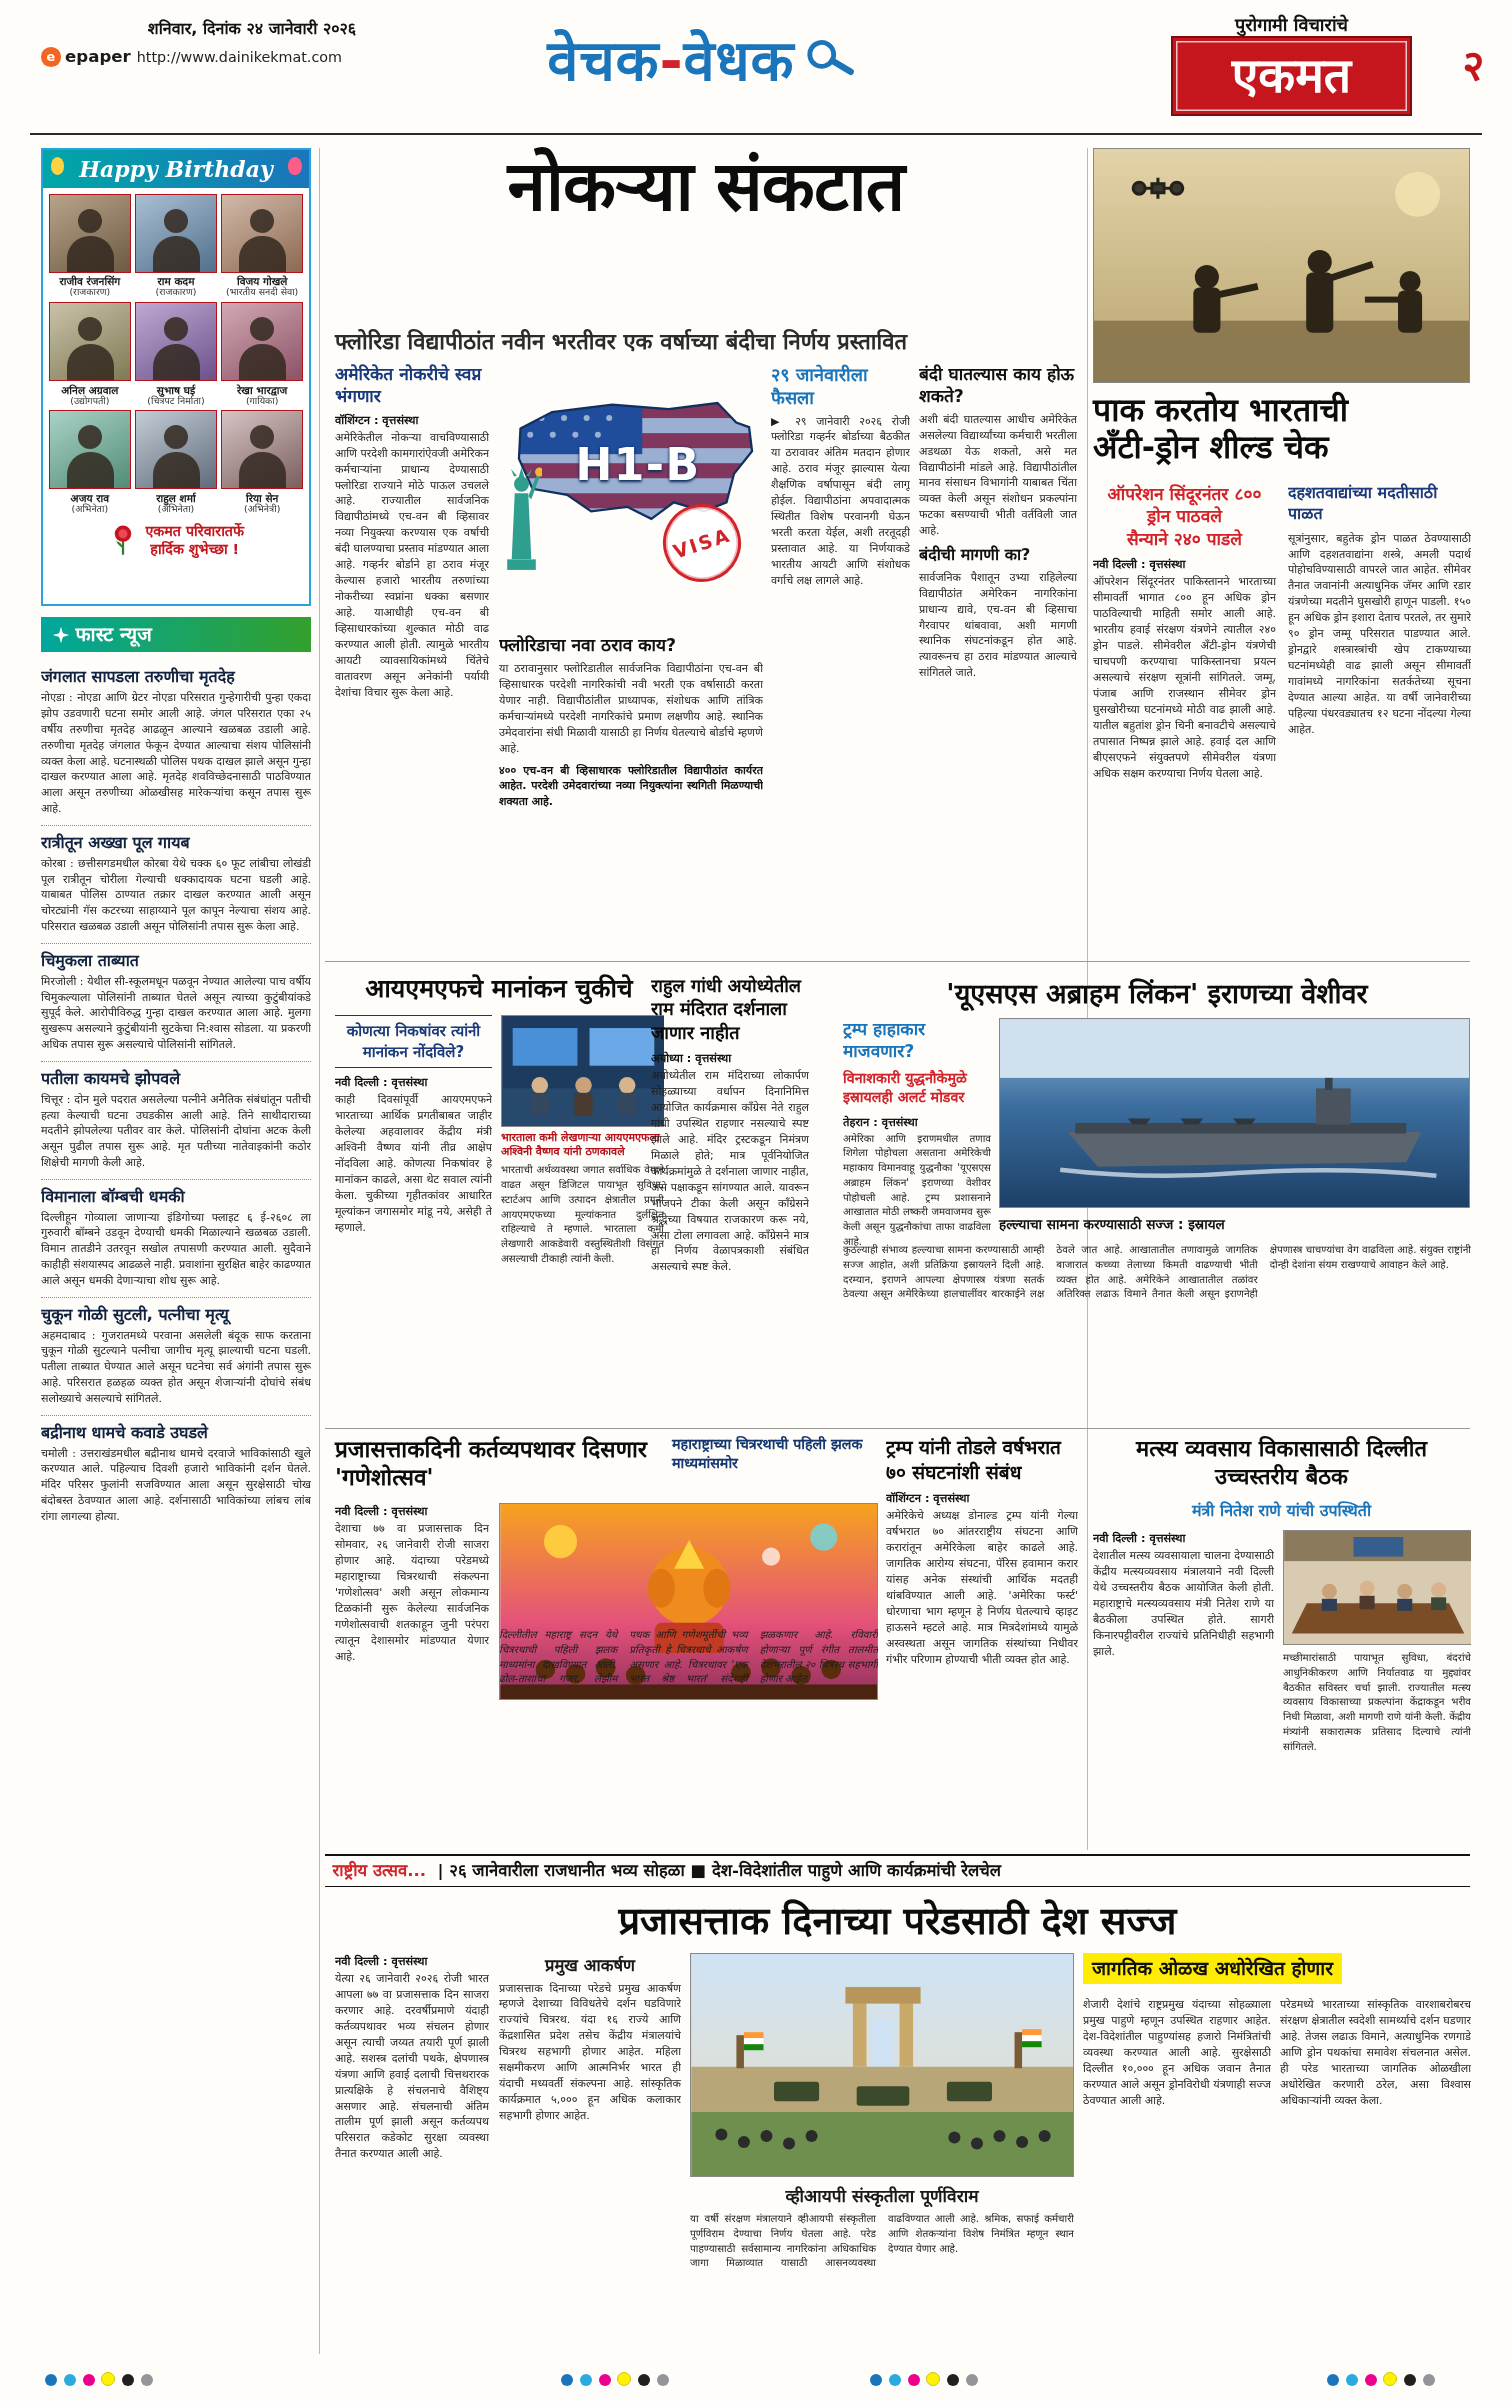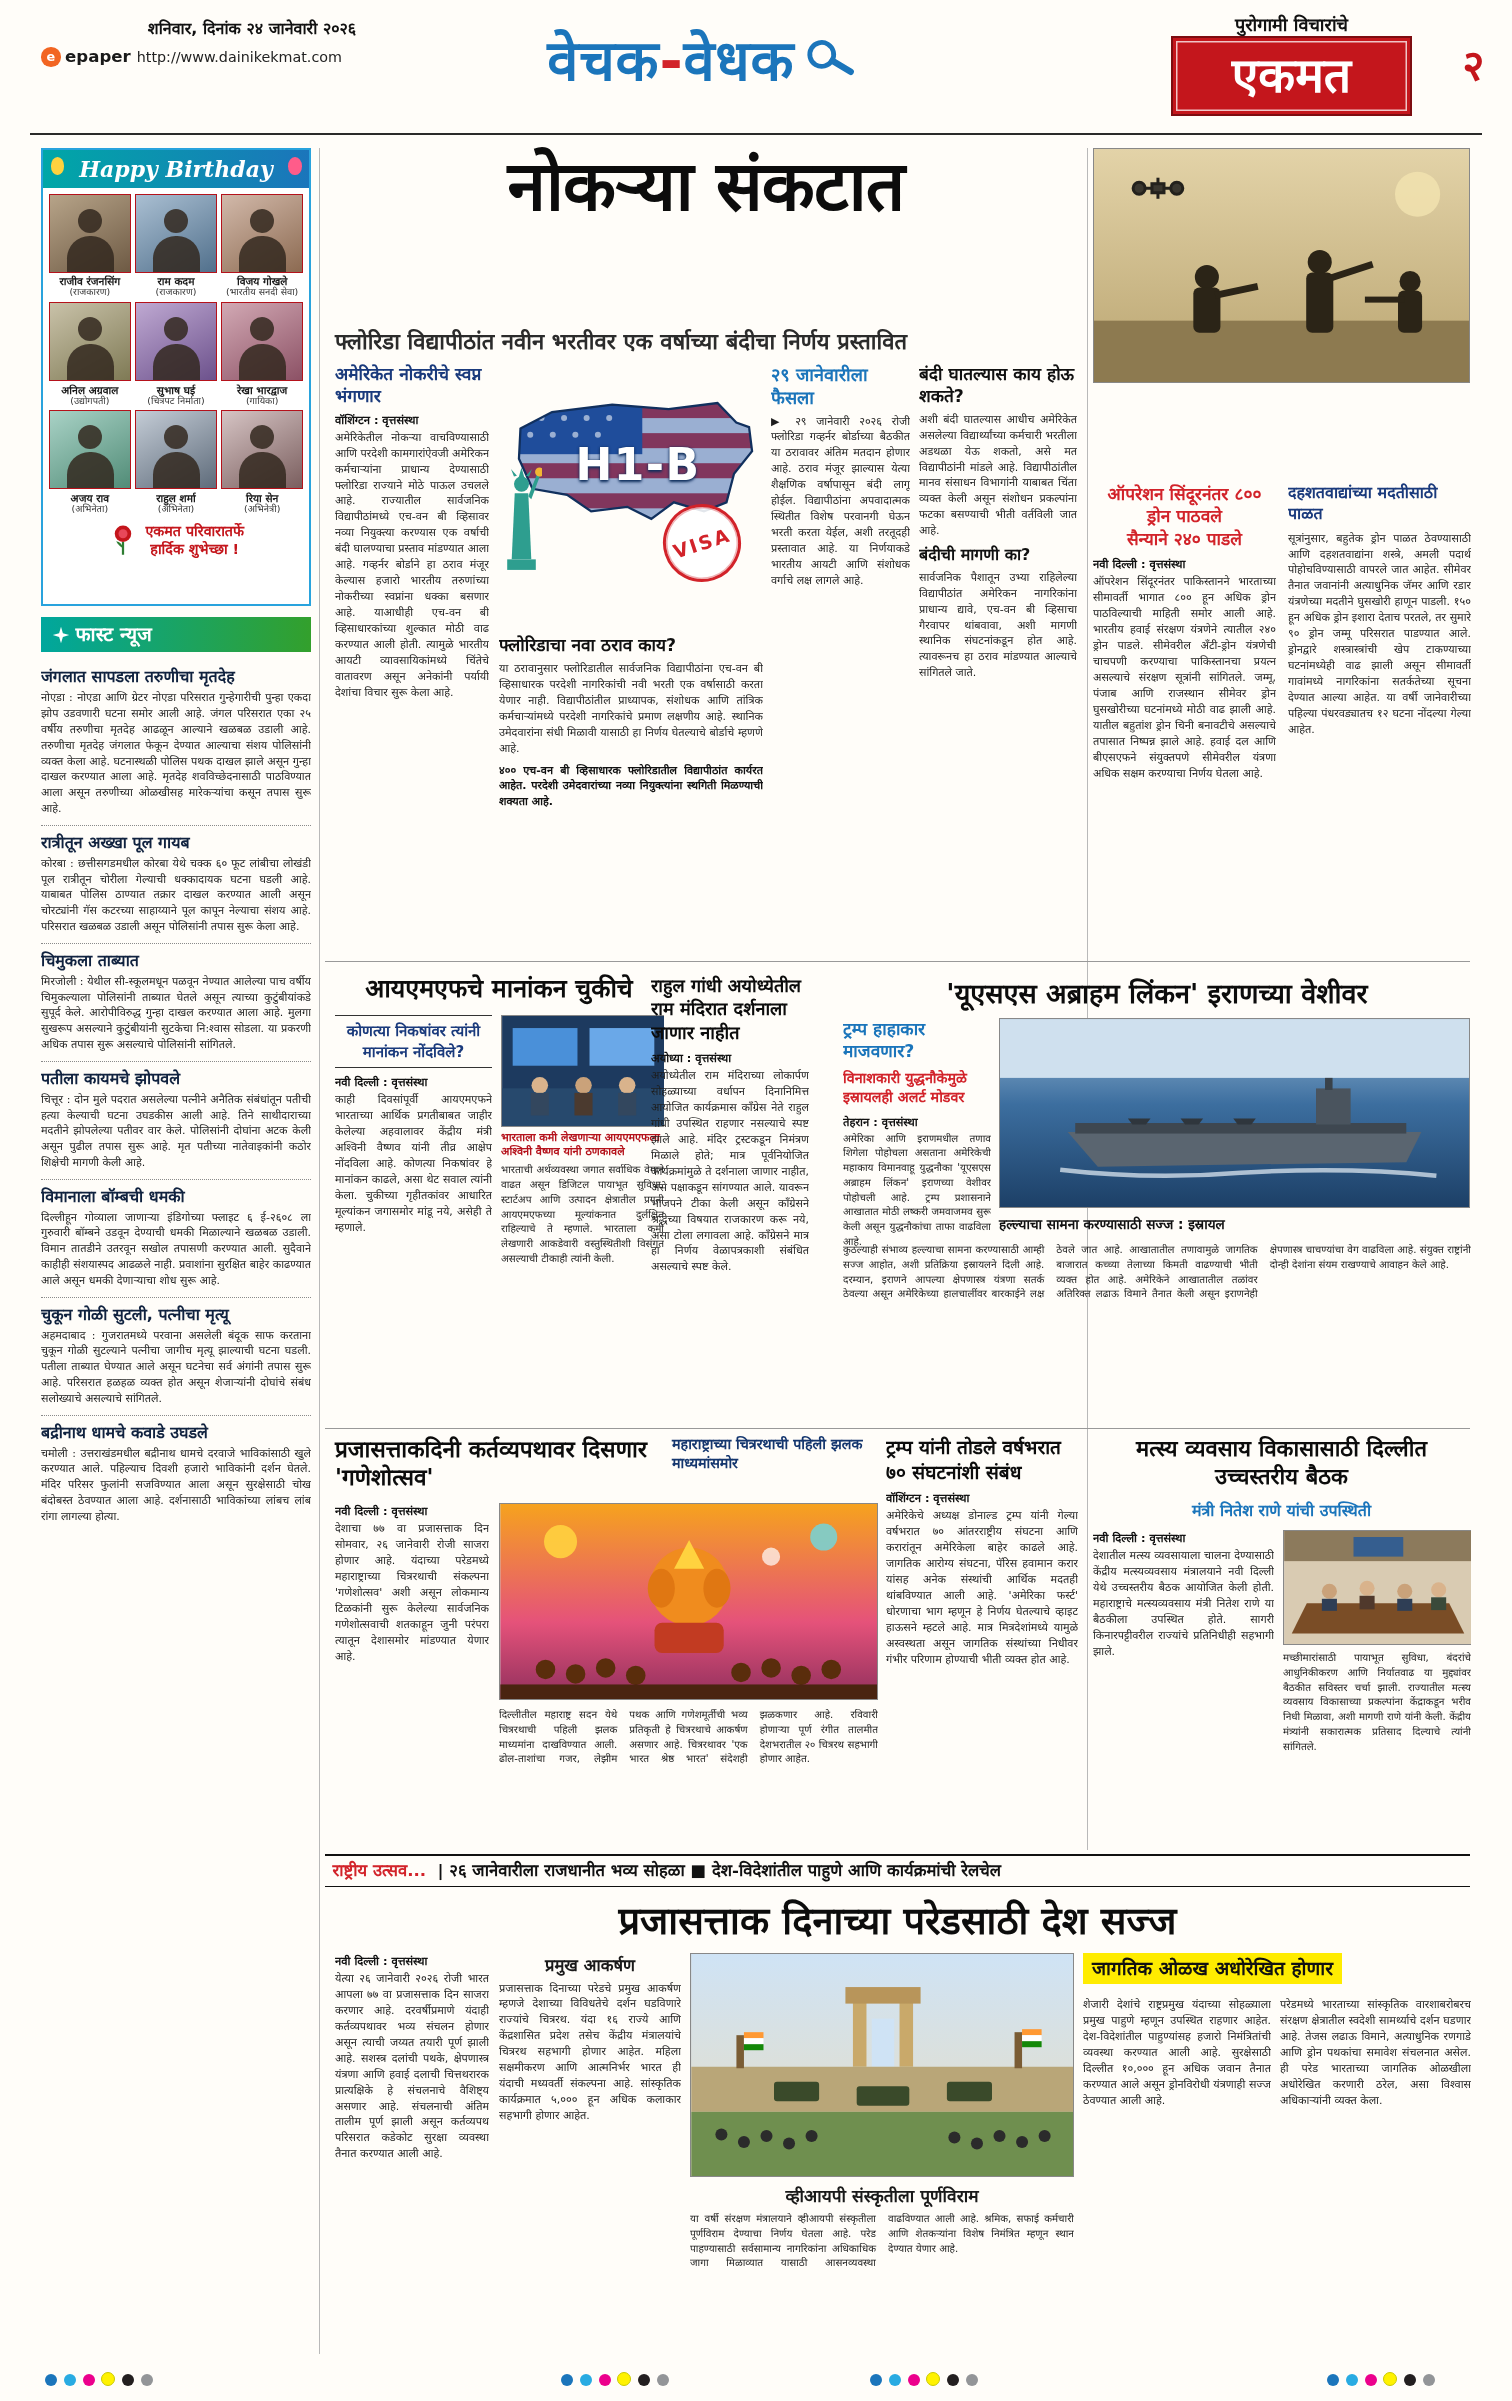--- a/index.html
+++ b/index.html
@@ -294,20 +294,24 @@
       </g>
       <g stroke="#23211c" stroke-width="4" fill="#3a372f">
         <line x1="60" y1="52" x2="110" y2="52"></line>
           <line x1="85" y1="38" x2="85" y2="66"></line>
         <circle cx="60" cy="52" r="8"></circle>
           <circle cx="110" cy="52" r="8"></circle>
           <rect x="77" y="46" width="16" height="12"></rect>
       </g>
     </svg>
   </div>
+  <div class="ab r-head" style="left:1093px;top:392px;width:377px;">
+    <div>पाक करतोय भारताची</div>
+    <div>अँटी-ड्रोन शील्ड चेक</div>
+  </div>
   <div class="ab" style="left:1093px;top:483px;width:183px;height:467px;overflow:hidden;">
     <div class="claim">ऑपरेशन सिंदूरनंतर ८०० ड्रोन पाठवले</div>
     <div class="claim" style="margin-bottom:6px;">सैन्याने २४० पाडले</div>
     <div class="dl">नवी दिल्ली : वृत्तसंस्था</div>
     <div class="body-txt">ऑपरेशन सिंदूरनंतर पाकिस्तानने भारताच्या सीमावर्ती भागात ८०० हून अधिक ड्रोन पाठविल्याची माहिती समोर आली आहे. भारतीय हवाई संरक्षण यंत्रणेने त्यातील २४० ड्रोन पाडले. सीमेवरील अँटी-ड्रोन यंत्रणेची चाचपणी करण्याचा पाकिस्तानचा प्रयत्न असल्याचे संरक्षण सूत्रांनी सांगितले. जम्मू, पंजाब आणि राजस्थान सीमेवर ड्रोन घुसखोरीच्या घटनांमध्ये मोठी वाढ झाली आहे. यातील बहुतांश ड्रोन चिनी बनावटीचे असल्याचे तपासात निष्पन्न झाले आहे. हवाई दल आणि बीएसएफने संयुक्तपणे सीमेवरील यंत्रणा अधिक सक्षम करण्याचा निर्णय घेतला आहे.</div>
   </div>
   <div class="ab" style="left:1288px;top:483px;width:183px;height:467px;overflow:hidden;">
     <div class="subhead-b" style="margin-bottom:6px;">दहशतवाद्यांच्या मदतीसाठी पाळत</div>
     <div class="body-txt">सूत्रांनुसार, बहुतेक ड्रोन पाळत ठेवण्यासाठी आणि दहशतवाद्यांना शस्त्रे, अमली पदार्थ पोहोचविण्यासाठी वापरले जात आहेत. सीमेवर तैनात जवानांनी अत्याधुनिक जॅमर आणि रडार यंत्रणेच्या मदतीने घुसखोरी हाणून पाडली. १५० हून अधिक ड्रोन इशारा देताच परतले, तर सुमारे ९० ड्रोन जम्मू परिसरात पाडण्यात आले. ड्रोनद्वारे शस्त्रास्त्रांची खेप टाकण्याच्या घटनांमध्येही वाढ झाली असून सीमावर्ती गावांमध्ये नागरिकांना सतर्कतेच्या सूचना देण्यात आल्या आहेत. या वर्षी जानेवारीच्या पहिल्या पंधरवड्यातच १२ घटना नोंदल्या गेल्या आहेत.</div>
   </div>
@@ -408,21 +412,21 @@
           <circle cx="140" cy="218" r="13"></circle>
           <circle cx="180" cy="228" r="13"></circle>
           <circle cx="320" cy="224" r="13"></circle>
           <circle cx="360" cy="218" r="13"></circle>
           <circle cx="400" cy="228" r="13"></circle>
           <circle cx="440" cy="220" r="13"></circle>
         </g>
       <rect y="240" width="503" height="22" fill="#4a2410"></rect>
     </svg>
   </div>
-  <div class="ab cols3 body-txt sm" style="left:499px;top:1708px;width:379px;height:134px;">दिल्लीतील महाराष्ट्र सदन येथे चित्ररथाची पहिली झलक माध्यमांना दाखविण्यात आली. ढोल-ताशांचा गजर, लेझीम पथक आणि गणेशमूर्तीची भव्य प्रतिकृती हे चित्ररथाचे आकर्षण असणार आहे. चित्ररथावर 'एक भारत श्रेष्ठ भारत' संदेशही झळकणार आहे. रविवारी होणाऱ्या पूर्ण रंगीत तालमीत देशभरातील २० चित्ररथ सहभागी होणार आहेत.</div>
+  <div class="ab cols3 body-txt sm" style="left:499px;top:1628px;width:379px;height:134px;font-style:italic;">दिल्लीतील महाराष्ट्र सदन येथे चित्ररथाची पहिली झलक माध्यमांना दाखविण्यात आली. ढोल-ताशांचा गजर, लेझीम पथक आणि गणेशमूर्तीची भव्य प्रतिकृती हे चित्ररथाचे आकर्षण असणार आहे. चित्ररथावर 'एक भारत श्रेष्ठ भारत' संदेशही झळकणार आहे. रविवारी होणाऱ्या पूर्ण रंगीत तालमीत देशभरातील २० चित्ररथ सहभागी होणार आहेत.</div>
 
   <div class="ab" style="left:886px;top:1435px;width:192px;height:407px;overflow:hidden;">
     <div style="font-size:19px;font-weight:800;line-height:1.3;color:#0c0c0c;margin-bottom:6px;">ट्रम्प यांनी तोडले वर्षभरात ७० संघटनांशी संबंध</div>
     <div class="dl">वॉशिंग्टन : वृत्तसंस्था</div>
     <div class="body-txt">अमेरिकेचे अध्यक्ष डोनाल्ड ट्रम्प यांनी गेल्या वर्षभरात ७० आंतरराष्ट्रीय संघटना आणि करारांतून अमेरिकेला बाहेर काढले आहे. जागतिक आरोग्य संघटना, पॅरिस हवामान करार यांसह अनेक संस्थांची आर्थिक मदतही थांबविण्यात आली आहे. 'अमेरिका फर्स्ट' धोरणाचा भाग म्हणून हे निर्णय घेतल्याचे व्हाइट हाऊसने म्हटले आहे. मात्र मित्रदेशांमध्ये यामुळे अस्वस्थता असून जागतिक संस्थांच्या निधीवर गंभीर परिणाम होण्याची भीती व्यक्त होत आहे.</div>
   </div>
 
   <div class="ab ctr" style="left:1093px;top:1435px;width:377px;font-size:22px;font-weight:800;line-height:1.25;color:#0c0c0c;">मत्स्य व्यवसाय विकासासाठी दिल्लीत उच्चस्तरीय बैठक</div>
   <div class="ab ctr" style="left:1093px;top:1499px;width:377px;font-size:16px;font-weight:800;color:#1b75bb;">मंत्री नितेश राणे यांची उपस्थिती</div>
   <div class="ab" style="left:1093px;top:1530px;width:181px;height:312px;overflow:hidden;">

